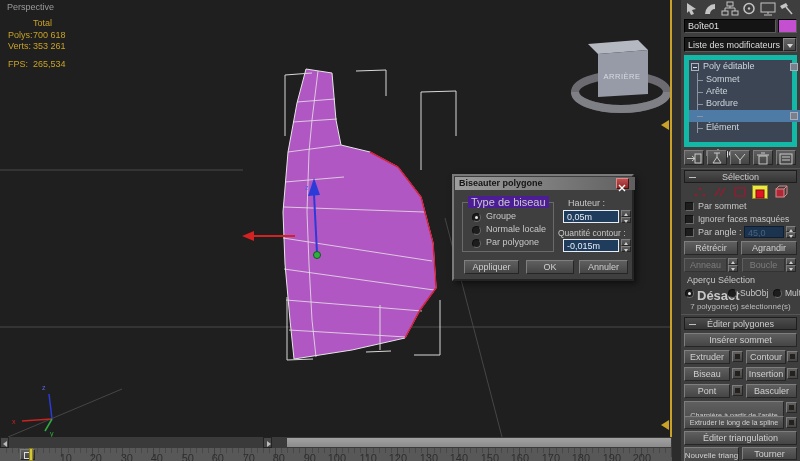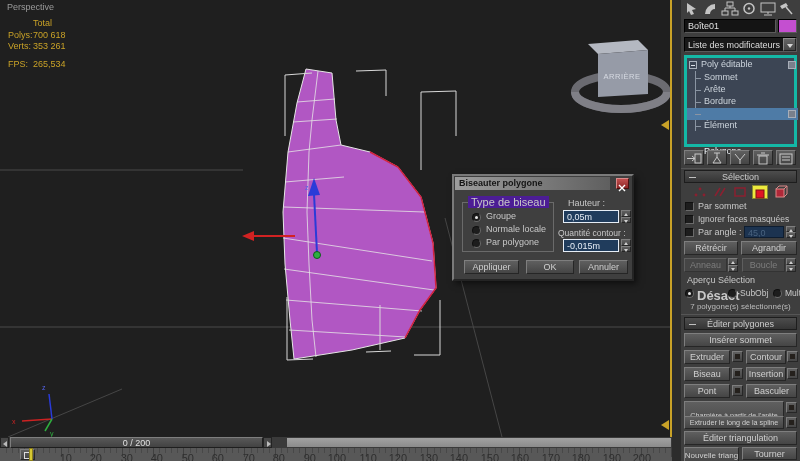--- a/index.html
+++ b/index.html
@@ -52,39 +52,39 @@
   #name-field { left:3px; top:19px; width:92px; height:14px; background:#141414; color:#e0e0e0;
                 font-size:9px; border:1px solid; border-color:#000 #5a5a5a #5a5a5a #000; padding:1px 3px; }
   #color-swatch { left:97px; top:19px; width:19px; height:14px; background:#c44fd0;
                   border:1px solid; border-color:#000 #5a5a5a #5a5a5a #000; }
   #mod-dd { left:3px; top:37px; width:113px; height:15px; background:#181818; color:#dcdcdc;
             font-size:9px; border:1px solid; border-color:#000 #5a5a5a #5a5a5a #000; padding:2px 3px; }
   #mod-dd-arrow { left:102px; top:38px; width:13px; height:13px; background:linear-gradient(#666,#474747);
                   border:1px solid; border-color:#8a8a8a #222 #222 #8a8a8a; }
   #mod-dd-arrow::after { content:""; position:absolute; left:3px; top:5px;
                   border-left:3px solid transparent; border-right:3px solid transparent; border-top:4px solid #d6d6d6; }
-  #stack { left:3px; top:55px; width:113px; height:92px; background:#3c4554; border:3px solid #14b8a6; }
+  #stack { left:3px; top:55px; width:113px; height:92px; background:#3c4554; border:5px solid #14b8a6; }
   .srow { position:absolute; left:0; width:111px; height:12px; color:#ccd4dc; font-size:9px; }
   .srow.sel { background:#4e7ba6; color:#eef3f8; }
   .srow .txt { position:absolute; top:0; }
   .tree-v { position:absolute; left:8px; top:13px; width:1px; height:60px; background:#8a94a2; }
   .tree-h { position:absolute; left:8px; width:6px; height:1px; background:#8a94a2; }
   .root-ico { position:absolute; left:2px; top:2px; width:8px; height:8px; border:1px solid #aab2bc; background:#3c4554; }
   .root-ico::after { content:""; position:absolute; left:1px; top:3px; width:4px; height:1px; background:#dde2e8; }
   .mini-box { position:absolute; right:2px; top:2px; width:8px; height:8px; background:#79808c; border:1px solid #a8aeb8; }
   .stool { position:absolute; top:150px; width:20px; height:15px; background:linear-gradient(#5f5f5f,#454545);
            border:1px solid; border-color:#7e7e7e #262626 #262626 #7e7e7e; }
   .so-cell { position:absolute; top:185px; width:16px; height:14px; }
   .so-cell.active { background:#ece93e; border:1px solid #8a8a30; }
   #status-line { position:absolute; top:302px; left:0; width:119px; text-align:center; font-size:8px; color:#bcbcbc; }
 
   
   #dialog { left:452px; top:174px; width:182px; height:107px; background:#3f3f3f;
             border:2px solid; border-color:#7a7a7a #242424 #242424 #7a7a7a; box-shadow:3px 3px 6px rgba(0,0,0,.5); }
-  #dlg-title { left:1px; top:1px; width:155px; height:13px; background:linear-gradient(90deg,#9d9d9d,#5f5f5f);
+  #dlg-title { left:1px; top:1px; width:180px; height:13px; background:linear-gradient(90deg,#9d9d9d,#5f5f5f);
                color:#141414; font-size:9px; font-weight:bold; padding:1px 4px; }
   #dlg-close { left:162px; top:2px; width:13px; height:11px; background:linear-gradient(#c24e4e,#8c2626);
                border:1px solid; border-color:#d98a8a #4a0e0e #4a0e0e #d98a8a; }
   #dlg-group { left:8px; top:26px; width:92px; height:50px; border:1px solid #6a6a6a; }
   #dlg-group-legend { left:14px; top:20px; background:#4c1d95; padding:0 3px; font-size:11px; color:#c8c8c8; }
 
   
   #timeslider { left:0; top:437px; width:672px; height:11px; background:#3a3a3a; }
   .ts-arrow { position:absolute; top:0; width:9px; height:11px; background:#474747; border:1px solid #222; }
   .ts-arrow::after { content:""; position:absolute; top:3px; }
@@ -412,21 +412,20 @@
     <div class="btn" style="left:3px;top:416px;width:100px;height:13px;font-size:7.2px;">Extruder le long de la spline</div>
     <div class="sq" style="left:105px;top:417px;"></div>
 
     <div class="btn" style="left:3px;top:431px;width:113px;height:14px;">Éditer triangulation</div>
     <div class="btn" style="left:3px;top:447px;width:55px;height:16px;font-size:8px;">Nouvelle triang</div>
     <div class="btn" style="left:61px;top:447px;width:55px;height:13px;">Tourner</div>
   </div>
 
   <div id="timeslider" class="abs">
     <div id="ts-prev" class="ts-arrow" style="left:0;"></div>
-    <div id="ts-handle" class="abs">0 / 200</div>
     <div id="ts-next" class="ts-arrow" style="left:263px;"></div>
     <div id="ts-track" class="abs"></div>
   </div>
 
   <div id="ruler" class="abs">
     <div id="ruler-minor" class="abs"></div>
     <div id="ruler-major" class="abs"></div>
     <span class="rl" style="left:52px">10</span>
     <span class="rl" style="left:82px">20</span>
     <span class="rl" style="left:113px">30</span>

